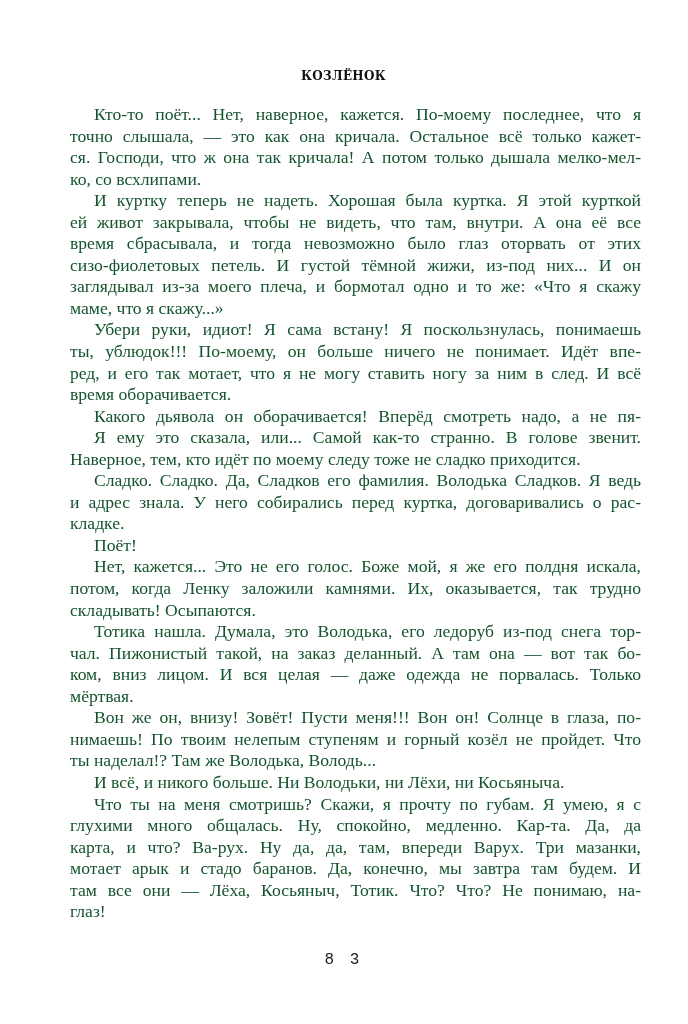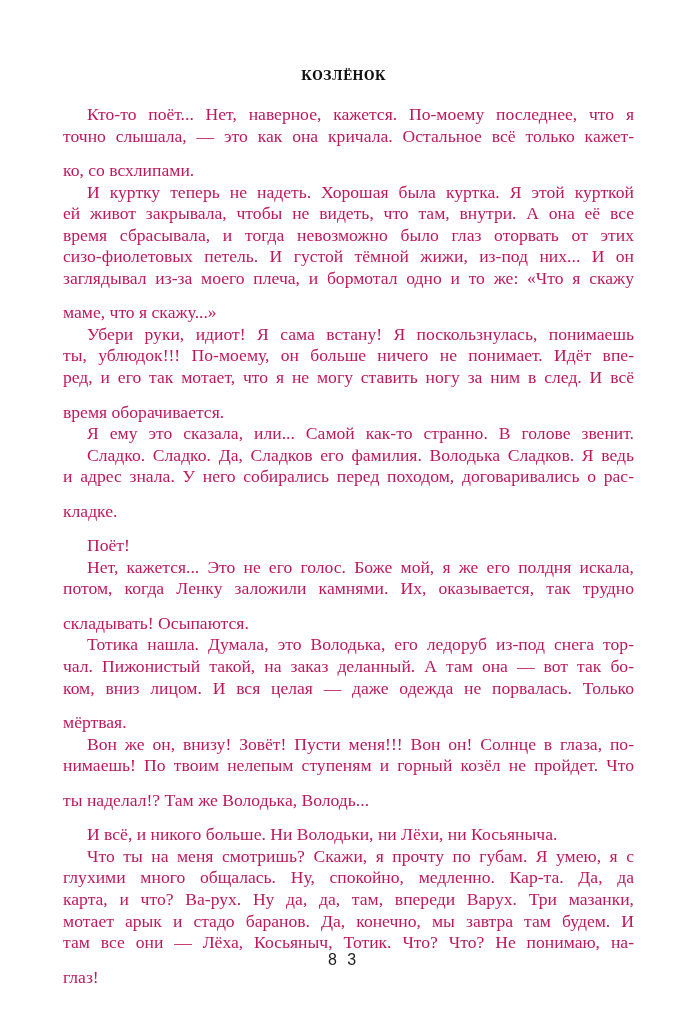--- a/index.html
+++ b/index.html
@@ -4,65 +4,68 @@
 <style>
   html, body { margin:0; padding:0; background:#ffffff; }
   body { width:688px; height:1024px; position:relative; overflow:hidden; }
   .page { position:absolute; left:58px; top:0; width:571px; }
   .title {
     position:absolute; left:0; top:69px; width:571px; text-align:center;
     font-family:"DejaVu Serif", serif; font-weight:bold; font-size:12px;
     color:#111; letter-spacing:0.3px;
   }
   .body {
-    position:absolute; left:5px; top:104px; width:571px;
+    position:absolute; left:12px; top:104px; width:571px;
     font-family:"Liberation Serif", serif; font-size:17.6px; line-height:21.55px;
-    color:#be185d; text-align:justify;
+    color:#14532d; text-align:justify;
   }
   .line { display:block; white-space:nowrap; text-align:justify; text-align-last:justify; height:21.55px; overflow:visible; }
   .line.first { padding-left:24px; }
-  .line.last { text-align-last:left;margin-top:13px; }
+  .line.last { text-align-last:left; }
   .page-number {
     position:absolute; left:0; top:951px; width:571px; text-align:center;
-    font-family:Liberation Sans, sans-serif; font-size:16px; color:#222; letter-spacing:3px;
+    font-family:Liberation Mono, monospace; font-size:16px; color:#222; letter-spacing:3px;
   }
 </style>
 </head>
 <body>
 
 <div class="page">
   <div class="title">КОЗЛЁНОК</div>
   <div class="body" id="body-text">
       <div>
         <span class="line first">Кто-то поёт... Нет, наверное, кажется. По-моему последнее, что я</span>
         <span class="line">точно слышала, — это как она кричала. Остальное всё только кажет-</span>
+        <span class="line">ся. Господи, что ж она так кричала! А потом только дышала мелко-мел-</span>
         <span class="line last">ко, со всхлипами.</span>
       </div>
       <div>
         <span class="line first">И куртку теперь не надеть. Хорошая была куртка. Я этой курткой</span>
         <span class="line">ей живот закрывала, чтобы не видеть, что там, внутри. А она её все</span>
         <span class="line">время сбрасывала, и тогда невозможно было глаз оторвать от этих</span>
         <span class="line">сизо-фиолетовых петель. И густой тёмной жижи, из-под них... И он</span>
         <span class="line">заглядывал из-за моего плеча, и бормотал одно и то же: «Что я скажу</span>
         <span class="line last">маме, что я скажу...»</span>
       </div>
       <div>
         <span class="line first">Убери руки, идиот! Я сама встану! Я поскользнулась, понимаешь</span>
         <span class="line">ты, ублюдок!!! По-моему, он больше ничего не понимает. Идёт впе-</span>
         <span class="line">ред, и его так мотает, что я не могу ставить ногу за ним в след. И всё</span>
         <span class="line last">время оборачивается.</span>
       </div>
       <div>
+        <span class="line first">Какого дьявола он оборачивается! Вперёд смотреть надо, а не пя-</span>
       </div>
       <div>
         <span class="line first">Я ему это сказала, или... Самой как-то странно. В голове звенит.</span>
+        <span class="line last">Наверное, тем, кто идёт по моему следу тоже не сладко приходится.</span>
       </div>
       <div>
         <span class="line first">Сладко. Сладко. Да, Сладков его фамилия. Володька Сладков. Я ведь</span>
-        <span class="line">и адрес знала. У него собирались перед походом, договаривались о рас-</span>
+        <span class="line">и адрес знала. У него собирались перед куртка, договаривались о рас-</span>
         <span class="line last">кладке.</span>
       </div>
       <div>
         <span class="line first last">Поёт!</span>
       </div>
       <div>
         <span class="line first">Нет, кажется... Это не его голос. Боже мой, я же его полдня искала,</span>
         <span class="line">потом, когда Ленку заложили камнями. Их, оказывается, так трудно</span>
         <span class="line last">складывать! Осыпаются.</span>
       </div>

